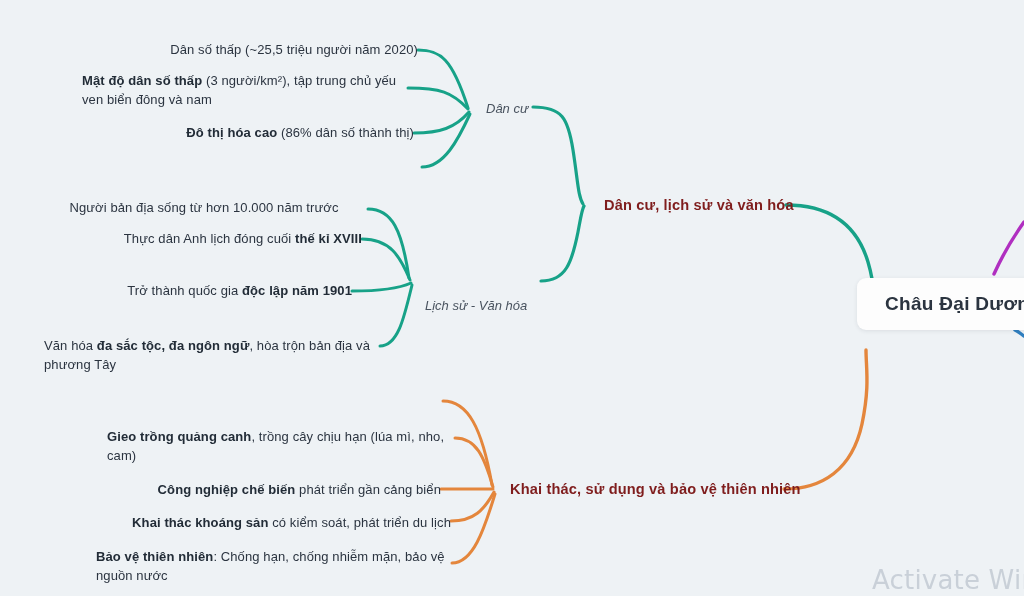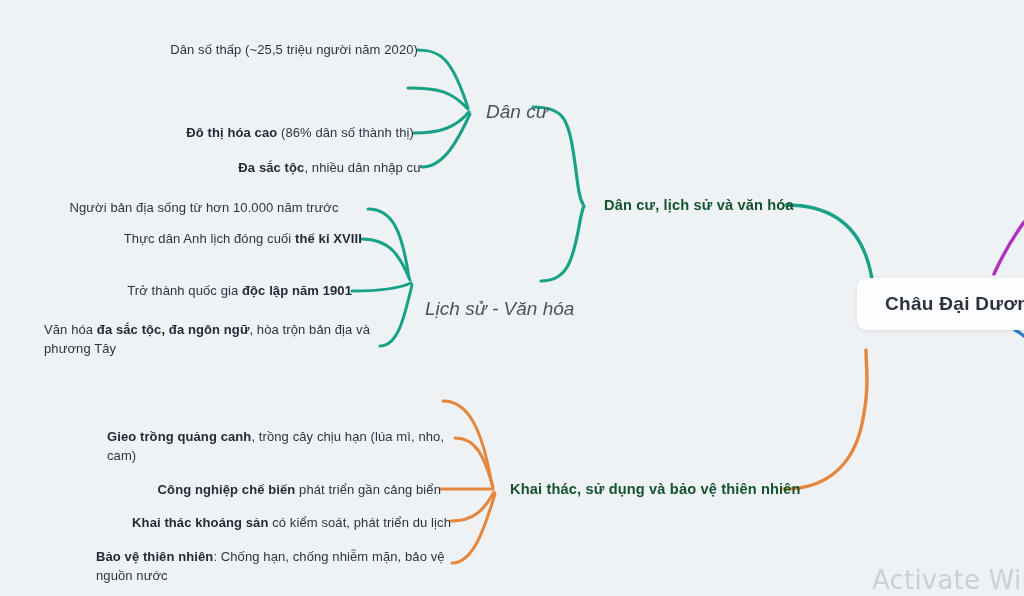--- a/index.html
+++ b/index.html
@@ -25,30 +25,30 @@
     font-size: 13px;
     line-height: 1.45;
     color: #2b3440;
     letter-spacing: 0.1px;
   }
   .leaf.ta-right { text-align: right; }
   .leaf b { font-weight: bold; color: #222c37; }
 
   .sublabel {
     position: absolute;
-    font-size: 19px;
+    font-size: 13px;
     font-style: italic;
     color: #49535f;
     white-space: nowrap;
   }
   .mainlabel {
     position: absolute;
     font-size: 14.6px;
     font-weight: bold;
-    color: #14532d;
+    color: #7f1d1d;
     white-space: nowrap;
     letter-spacing: 0.15px;
   }
   .center-node {
     position: absolute;
     background: #fdfdfd;
     border-radius: 9px;
     box-shadow: 0 1px 4px rgba(40,50,60,0.10);
     display: flex;
     align-items: center;
@@ -111,42 +111,42 @@
       <path d="M994,274 C1004,252 1014,236 1024,222" stroke="#b02fc0" stroke-width="3.4"></path>
 
       <path d="M1015,330 C1019,332 1021,334 1024,336" stroke="#2f7fc0" stroke-width="3.4"></path>
     </g>
   </svg>
 
   <div class="leaf ta-right" style="left:80px; top:41px; width:338px;">
     <span>Dân số thấp (~25,5 triệu người năm 2020)</span>
   </div>
 
+  <div class="leaf" style="left:82px; top:72px; width:326px;">
+    <b>Mật độ dân số thấp</b><span> (3 người/km²), tập trung chủ yếu ven biển đông và nam</span>
+  </div>
 
   <div class="leaf ta-right" style="left:90px; top:124px; width:324px;">
     <b>Đô thị hóa cao</b><span> (86% dân số thành thị)</span>
   </div>
 
-  <div class="leaf ta-right" style="left:100px; top:159px; width:322px;">
-    <b>Đa sắc tộc</b><span>, nhiều dân nhập cư</span>
-  </div>
 
   <div class="leaf ta-right" style="left:40px; top:199px; width:328px;text-align:center;">
     <span>Người bản địa sống từ hơn 10.000 năm trước</span>
   </div>
 
   <div class="leaf ta-right" style="left:40px; top:230px; width:322px;">
     <span>Thực dân Anh lịch đóng cuối </span><b>thế kỉ XVIII</b>
   </div>
 
   <div class="leaf ta-right" style="left:40px; top:282px; width:312px;">
     <span>Trở thành quốc gia </span><b>độc lập năm 1901</b>
   </div>
 
-  <div class="leaf" style="left:44px; top:321px; width:340px;">
+  <div class="leaf" style="left:44px; top:337px; width:340px;">
     <span>Văn hóa </span><b>đa sắc tộc, đa ngôn ngữ</b><span>, hòa trộn bản địa và phương Tây</span>
   </div>
 
 
   <div class="leaf" style="left:107px; top:428px; width:348px;">
     <b>Gieo trồng quảng canh</b><span>, trồng cây chịu hạn (lúa mì, nho, cam)</span>
   </div>
 
   <div class="leaf ta-right" style="left:110px; top:514px; width:341px;">
     <b>Khai thác khoáng sản</b><span> có kiểm soát, phát triển du lịch</span>

